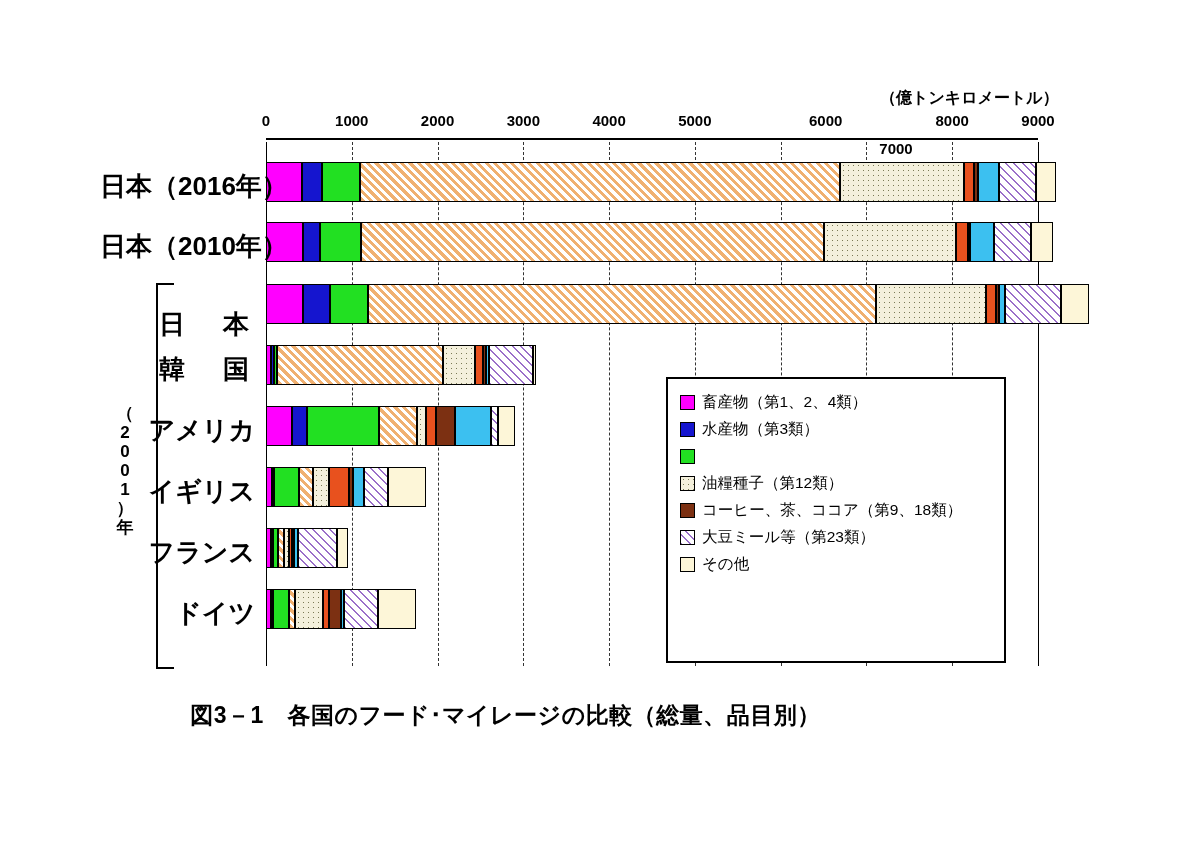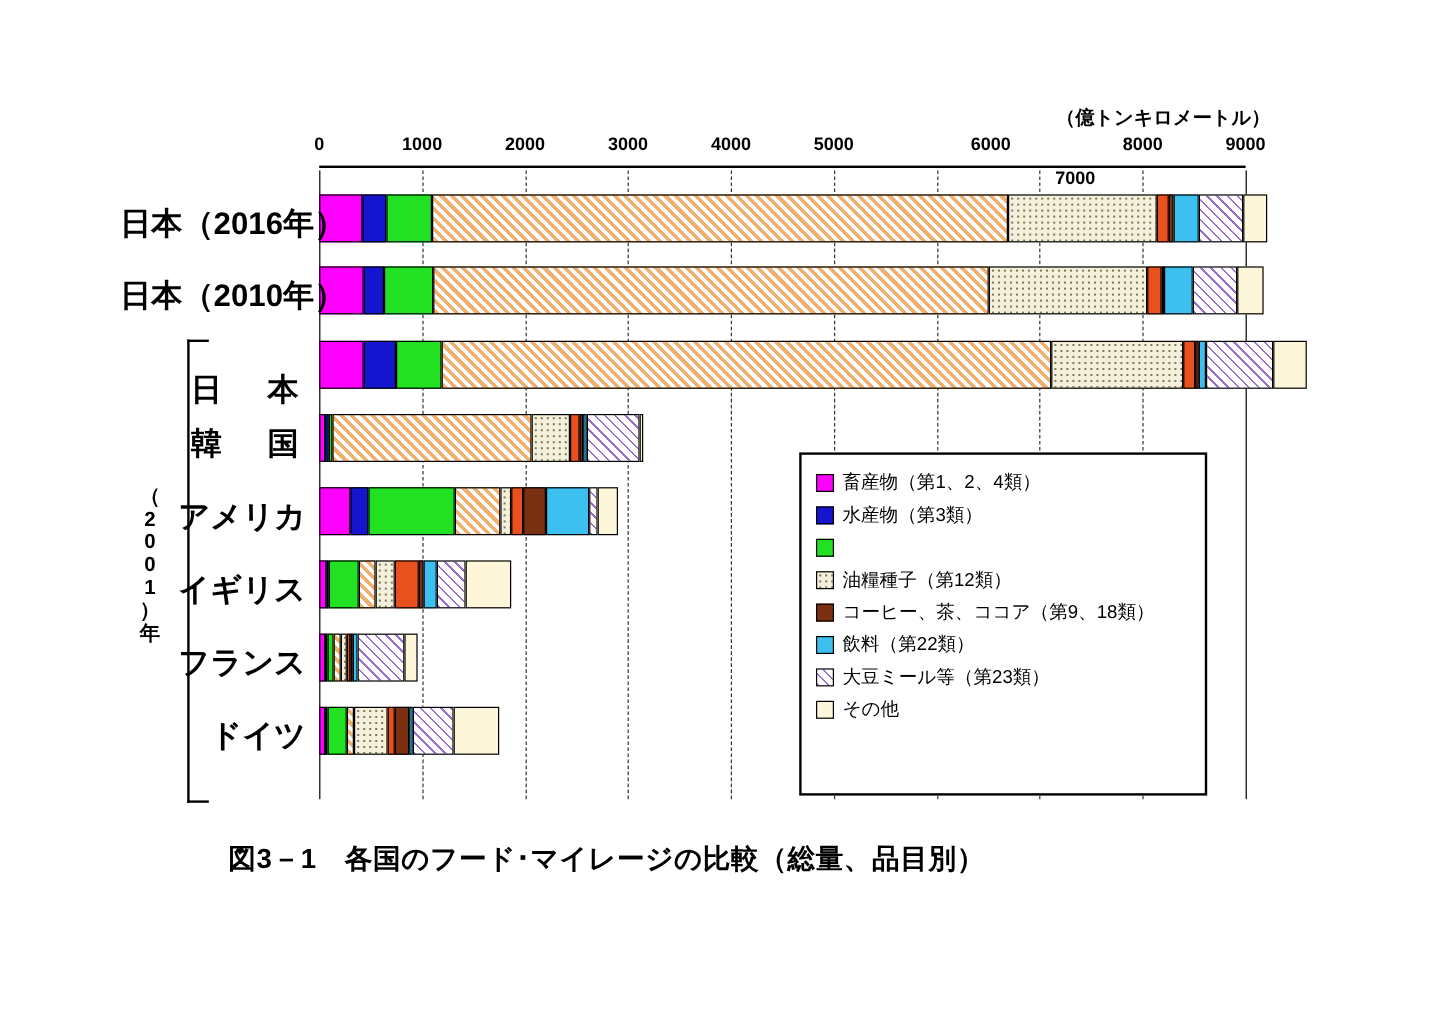--- a/index.html
+++ b/index.html
@@ -260,24 +260,20 @@
       </div>
       <div class="leg-item">
         <div class="leg-swatch p-dot-cream"></div>
         <div class="leg-text">油糧種子（第12類）</div>
       </div>
       <div class="leg-item">
         <div class="leg-swatch p-solid" style="background: rgb(124, 48, 18);"></div>
         <div class="leg-text">コーヒー、茶、ココア（第9、18類）</div>
       </div>
       <div class="leg-item">
-        <div class="leg-swatch p-solid" style="background: rgb(60, 192, 240);"></div>
-        <div class="leg-text">飲料（第22類）</div>
-      </div>
-      <div class="leg-item">
         <div class="leg-swatch p-diag-purple"></div>
         <div class="leg-text">大豆ミール等（第23類）</div>
       </div>
       <div class="leg-item">
         <div class="leg-swatch p-solid" style="background: rgb(253, 246, 216);"></div>
         <div class="leg-text">その他</div>
       </div>
     </div>
 
   <div id="caption">図3－1　各国のフード･マイレージの比較（総量、品目別）</div>

